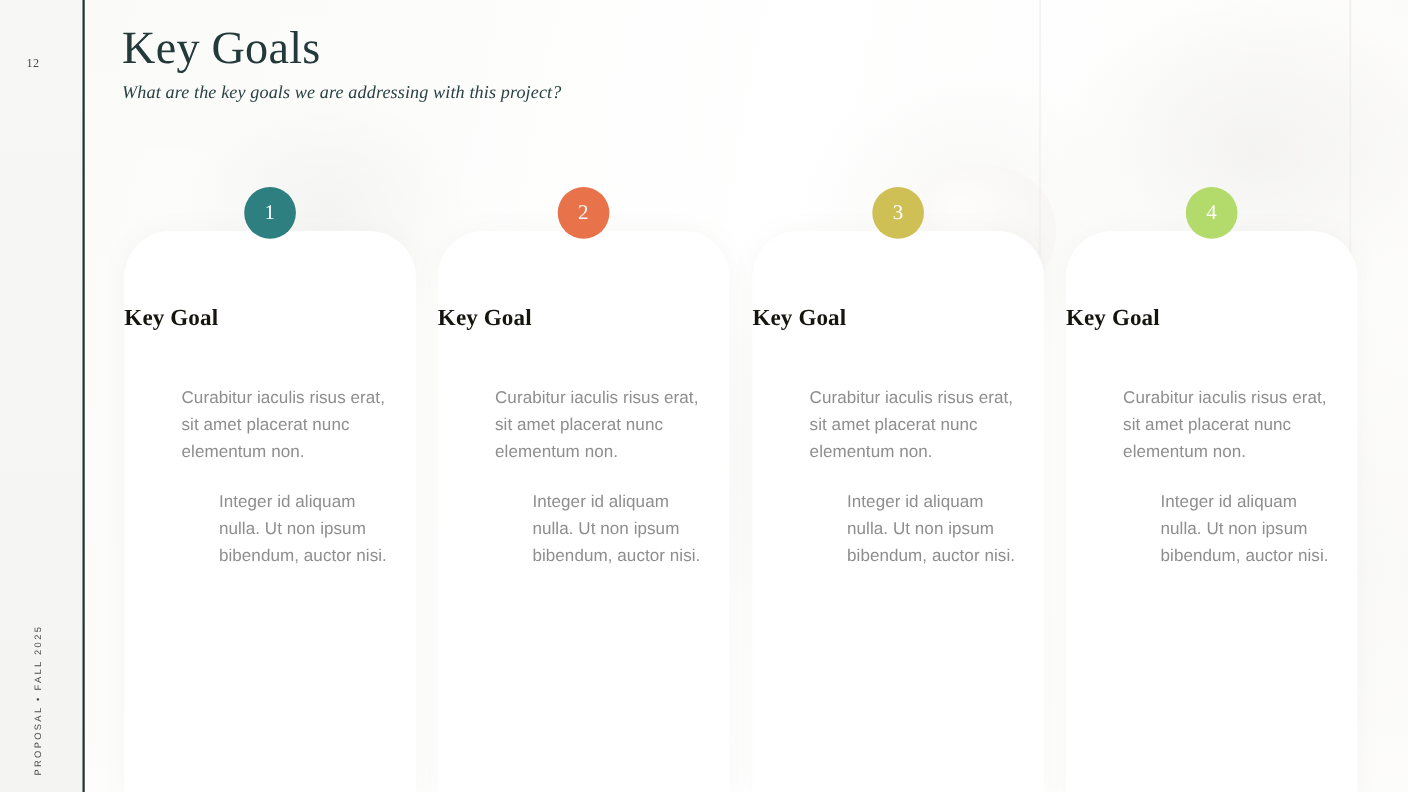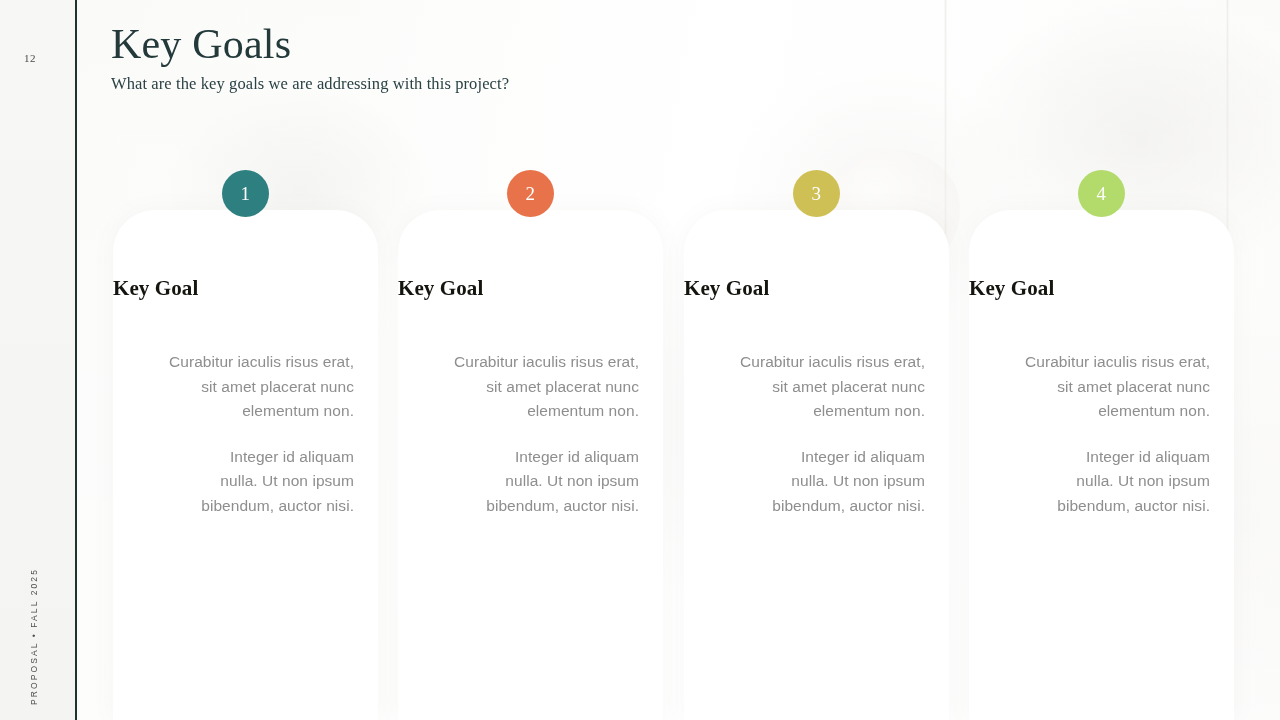--- a/index.html
+++ b/index.html
@@ -72,21 +72,21 @@
   
   .header { position:absolute; left:111px; top:22px; }
   .slide-title {
     font-family:"Liberation Serif", serif;
     font-size:42px; font-weight:400; color:#23393a;
     letter-spacing:0.2px; line-height:1.08;
   }
   .slide-subtitle {
     margin-top:7px;
     font-family:"Liberation Serif", serif;
-    font-size:16.5px;
+    font-style:italic; font-size:16.5px;
     color:#2b4244; letter-spacing:0.1px;
   }
 
   
   .cards { position:absolute; left:0; top:0; width:1280px; height:720px; }
 
   .card {
     position:absolute; top:210px; height:510px;
     width:265px;
     background:#ffffff;
@@ -118,21 +118,21 @@
     font-weight:700; font-size:21px; color:#15140f;
     letter-spacing:0.1px;
   }
 
   .card-body {
     position:absolute; left:52px; right:24px; top:140px;
   }
   .card-para {
     font-family:"Liberation Sans", sans-serif;
     font-size:15.5px; line-height:24.6px;
-    color:#8e8e8e; letter-spacing:0.05px;text-align:right;
+    color:#8e8e8e; letter-spacing:0.05px;
   }
   .card-para + .card-para { margin-top:21px;margin-left:34px; }
 </style>
 </head>
 <body>
 
 <div id="slide">
 
   <div class="bg-photo"></div>
   <div class="bg-head"></div>

